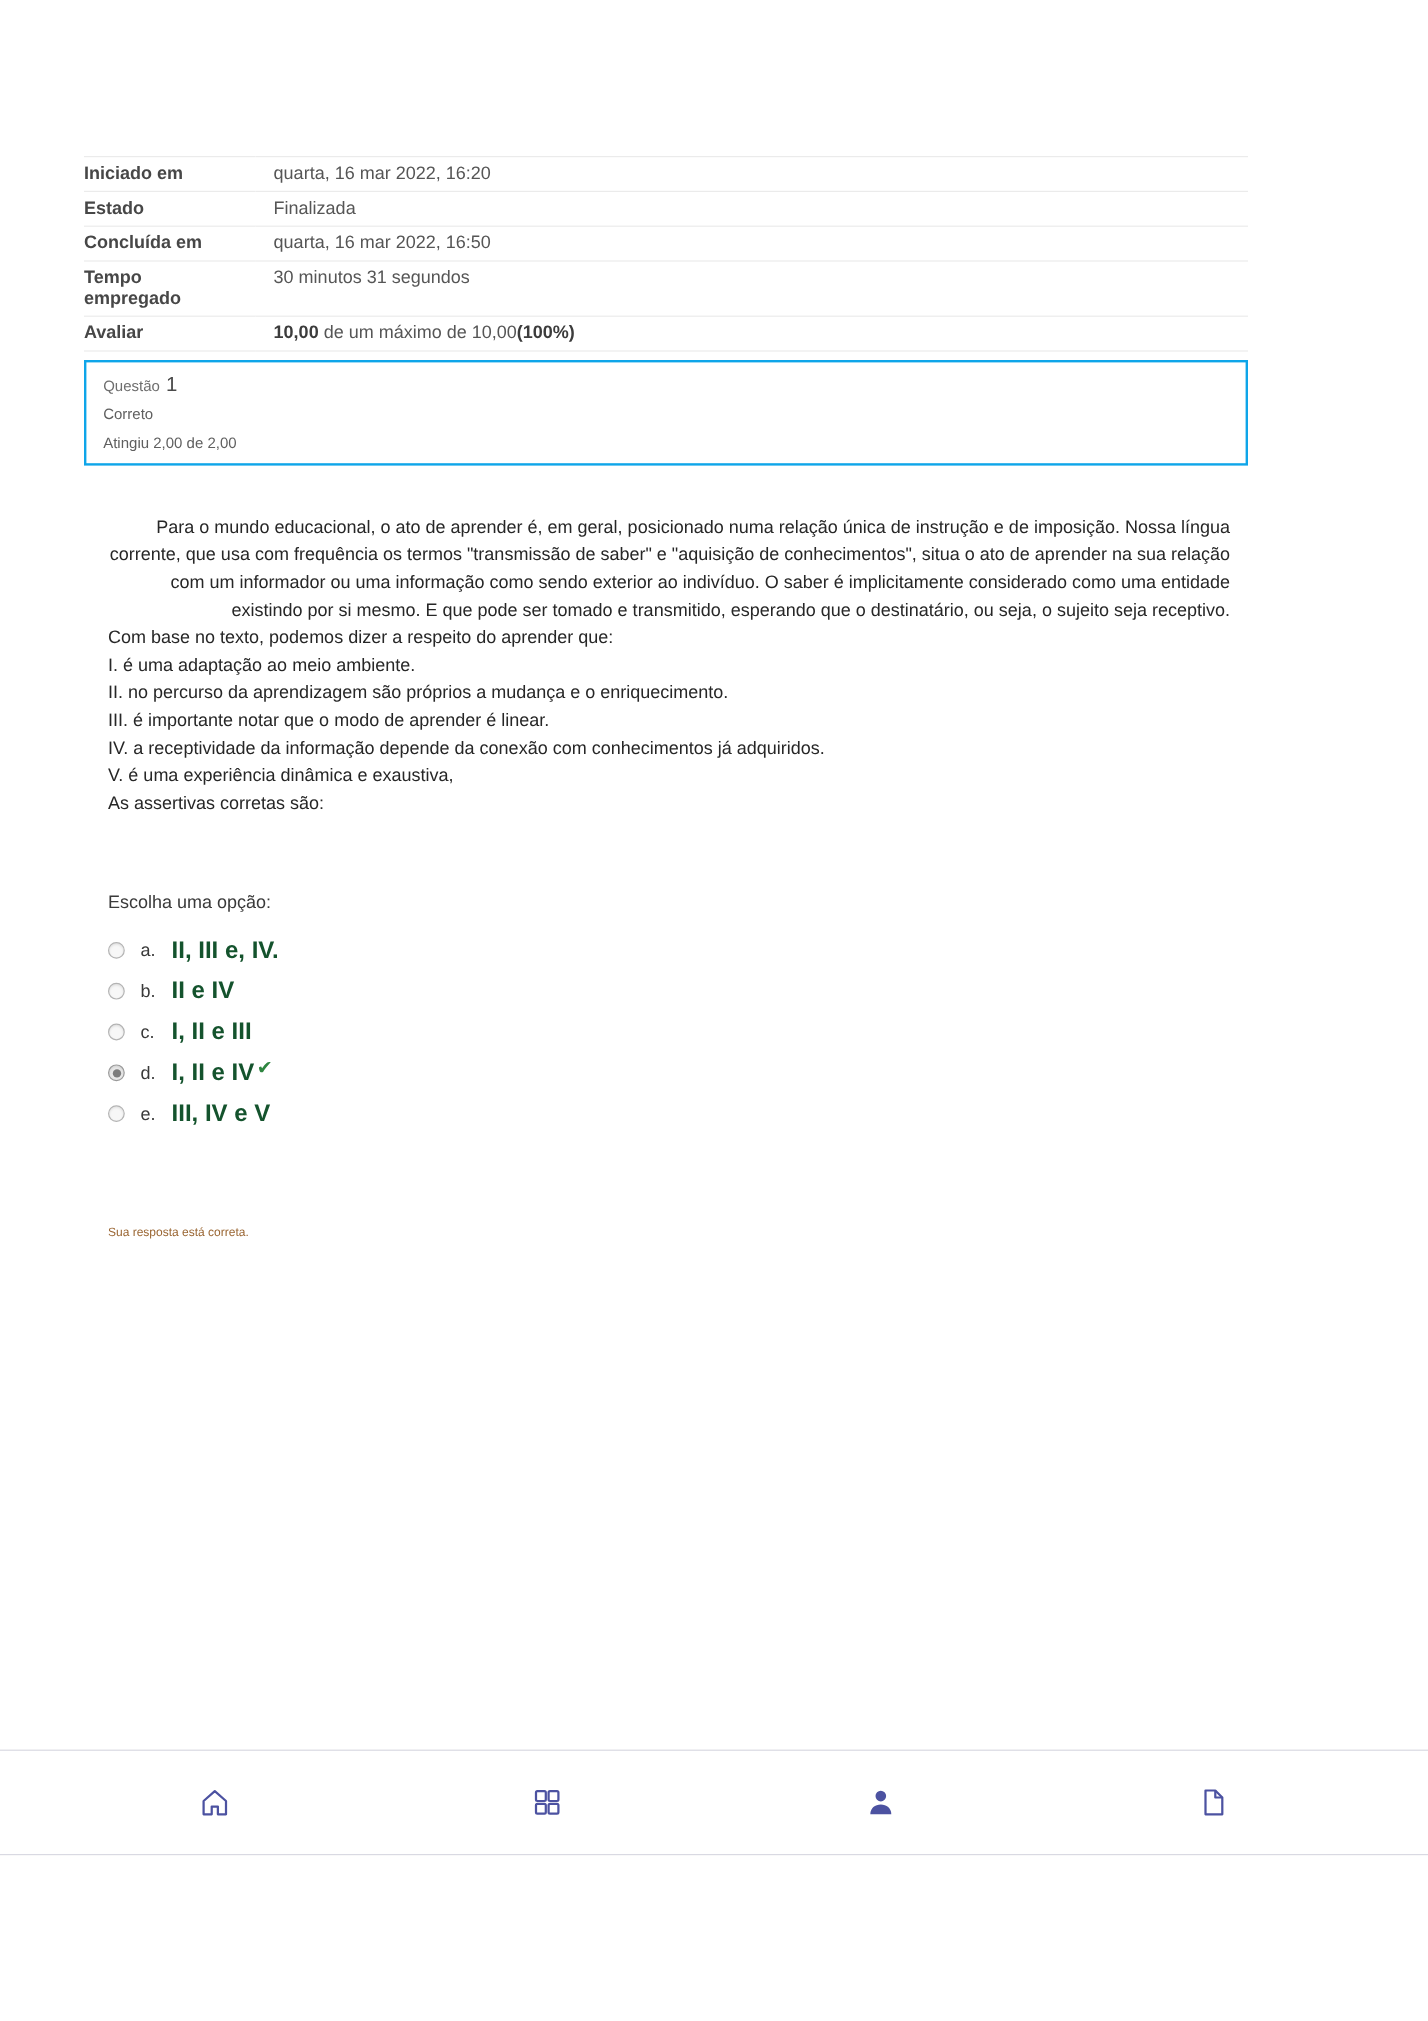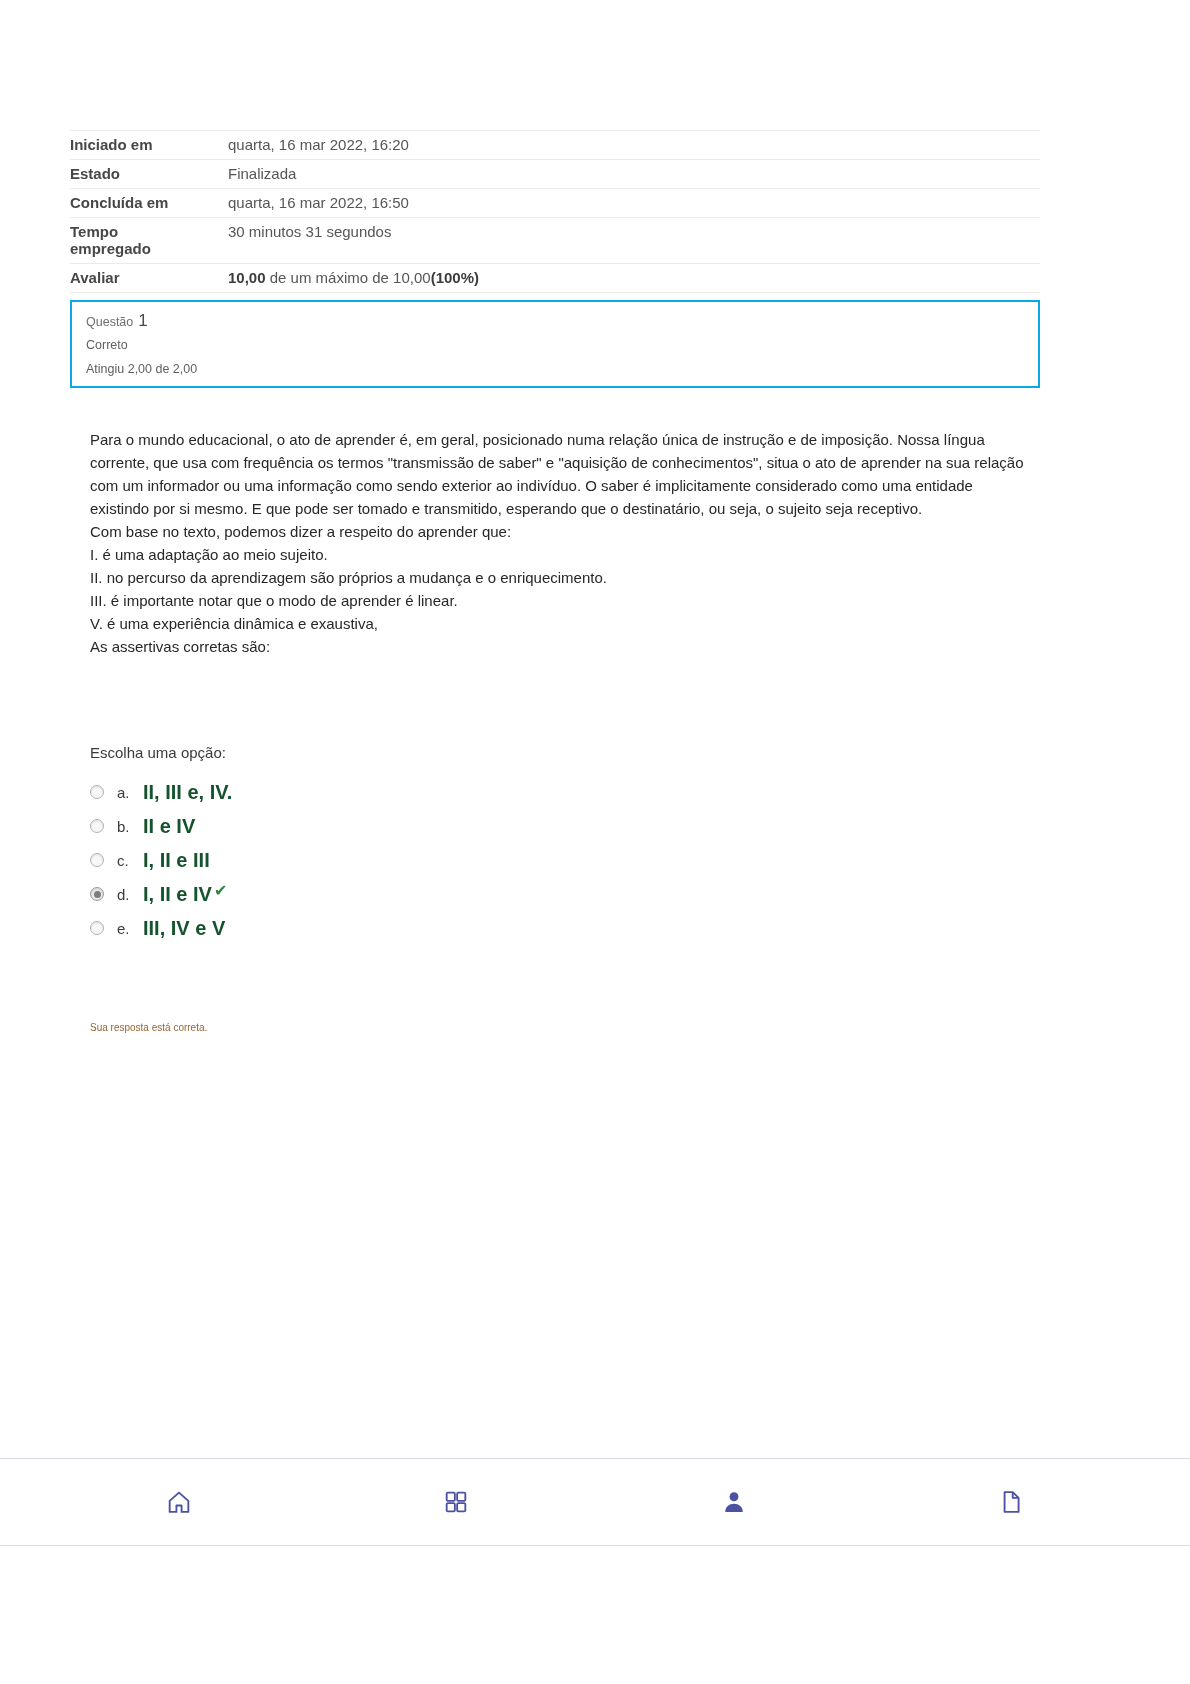--- a/index.html
+++ b/index.html
@@ -36,21 +36,21 @@
   .q-num { font-size: 17px; color: #4a4a4a; margin-left: 5px; }
   .q-status { font-size: 12.5px; color: #5f5f5f; margin-top: 7px; }
   .q-grade { font-size: 12.5px; color: #5f5f5f; margin-top: 10px; }
 
   
   .qbody {
     position: absolute; left: 90px; top: 428px; width: 935px;
     font-size: 15px; line-height: 23px; color: #272727;
   }
   .qbody p { margin: 0; }
-  .q-intro { margin-bottom: 14px; }
+  .q-intro { margin-bottom: 14px; text-align: right; }
   .q-prompt { margin-bottom: 0; }
   .stmt { margin-top: 7px; }
 
   
   .answer { position: absolute; left: 90px; top: 744px; width: 600px; }
   .choice-prompt { font-size: 15px; color: #3a3a3a; margin-bottom: 14px; }
   .option { display: flex; align-items: center; height: 34px; }
   .radio {
     width: 14px; height: 14px; border: 1px solid #b3b3b3; border-radius: 50%;
     background: #f7f7f7; display: flex; align-items: center; justify-content: center;
@@ -117,23 +117,24 @@
     <div class="qinfo-line">
       <span class="q-label">Questão</span><span class="q-num">1</span>
     </div>
     <div class="q-status">Correto</div>
     <div class="q-grade">Atingiu 2,00 de 2,00</div>
   </div>
 
   <div class="qbody">
     <p class="q-intro">Para o mundo educacional, o ato de aprender é, em geral, posicionado numa relação única de instrução e de imposição. Nossa língua corrente, que usa com frequência os termos "transmissão de saber" e "aquisição de conhecimentos", situa o ato de aprender na sua relação com um informador ou uma informação como sendo exterior ao indivíduo. O saber é implicitamente considerado como uma entidade existindo por si mesmo. E que pode ser tomado e transmitido, esperando que o destinatário, ou seja, o sujeito seja receptivo.</p>
     <p class="q-prompt">Com base no texto, podemos dizer a respeito do aprender que:</p>
-    <p class="stmt">I. é uma adaptação ao meio sujeito.</p>
+    <p class="stmt">I. é uma adaptação ao meio ambiente.</p>
     <p class="stmt">II. no percurso da aprendizagem são próprios a mudança e o enriquecimento.</p>
     <p class="stmt">III. é importante notar que o modo de aprender é linear.</p>
+    <p class="stmt">IV. a receptividade da informação depende da conexão com conhecimentos já adquiridos.</p>
     <p class="stmt">V. é uma experiência dinâmica e exaustiva,</p>
     <p class="stmt">As assertivas corretas são:</p>
   </div>
 
   <div class="answer">
     <div class="choice-prompt">Escolha uma opção:</div>
 
     <div class="option">
       <span class="radio"></span>
       <span class="letter">a.</span>

